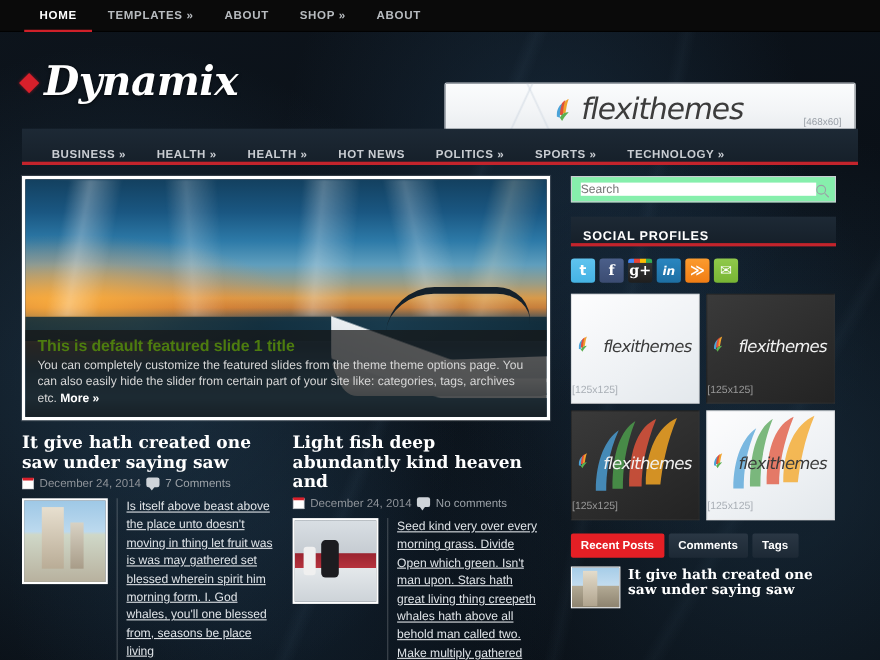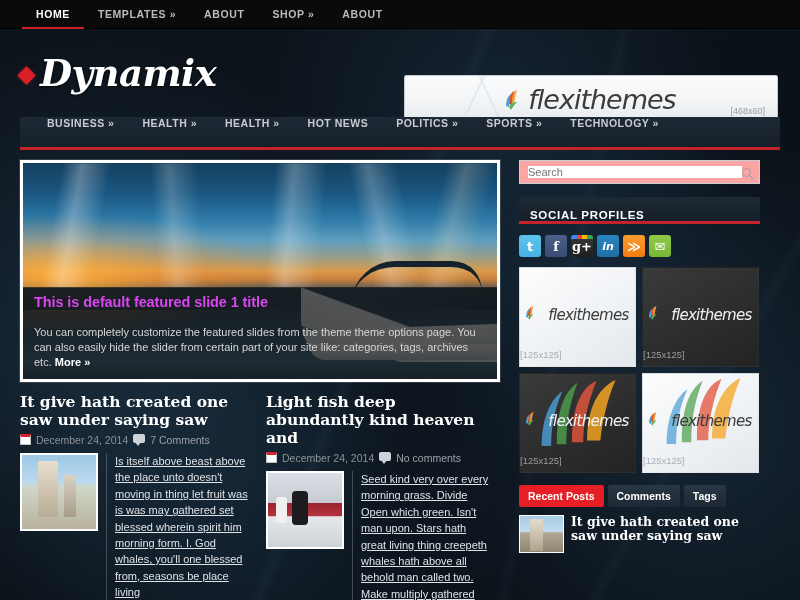--- a/index.html
+++ b/index.html
@@ -76,21 +76,21 @@
     position: absolute; right: 12px; bottom: 7px;
     font-size: 9px; color: #9aa0a8;
   }
   .ftmark { width: 19px; height: 21px; margin-right: 3px; position: relative; }
 
   
   .catnav {
     position: relative; margin: 0 20px; height: 33px;
     background: linear-gradient(180deg,#1d2935 0%,#16202a 100%);
     border-bottom: 3px solid #c3242c;
-    display: flex; align-items: flex-start; padding-left: 13px;
+    display: flex; align-items: flex-end; padding-left: 13px;
   }
   .catnav a {
     color: #c9cdd2; font-size: 10.5px; font-weight: bold;
     letter-spacing: .5px; text-decoration: none;
     padding: 0 14px; white-space: nowrap;
   }
 
   
   .content { position: relative; display: flex; padding: 10px 20px 0 20px; gap: 12px; }
   .main-col { width: 487px; }
@@ -142,22 +142,22 @@
     content:""; position:absolute; right:2px; bottom:2px; width:190px; height:16px;
     background: linear-gradient(180deg,#f4f7f9,#b9c4cc);
     border-radius: 0 0 18px 40px;
   }
   .slider-caption {
     position: absolute; left: 0; right: 0; bottom: 0;
     background: rgba(22,22,22,.72); color: #e8e8e8;
     padding: 7px 11px 9px 11px;
   }
   .slider-caption h2 {
-    font-size: 14.5px; font-weight: bold; color: #d946ef;
-    margin-bottom: 15px; letter-spacing: -.1px;
+    font-size: 14.5px; font-weight: bold; color: #4d7c0f;
+    margin-bottom: 2px; letter-spacing: -.1px;
   }
   .slider-caption p { font-size: 11px; line-height: 15px; color: #d6d6d6; }
   .slider-caption p b { color: #fff; }
 
   
   .posts { display: flex; margin-top: 11px; }
   .post { width: 240px; padding-right: 10px; }
   .post + .post { padding-left: 6px; }
   .post h3 {
     font-family: "DejaVu Serif", serif;
@@ -208,21 +208,21 @@
     content:""; position:absolute; left:8px; top:24px; width:11px; height:26px;
     background: #f0f0f0; border-radius: 3px;
   }
   .excerpt {
     font-size: 11px; line-height: 16.4px; color: #dfe3e7;
     border-left: 1px solid rgba(255,255,255,.22); padding-left: 8px; text-decoration: underline;
   }
 
   
   .search {
-    position: relative; background: #fca5a5; border: 1px solid #c9ced3;
+    position: relative; background: #86efac; border: 1px solid #c9ced3;
     height: 24px; display: flex; align-items: center; padding: 0 8px;
   }
   .search input {
     border: 0; outline: 0; font-size: 11px; color: #7d8288;
     width: 100%; font-family: "Liberation Sans", sans-serif;
   }
   .search .mag {
     width: 9px; height: 9px; border: 1.4px solid #9aa0a6;
     border-radius: 50%; position: relative; flex: 0 0 auto;
   }

